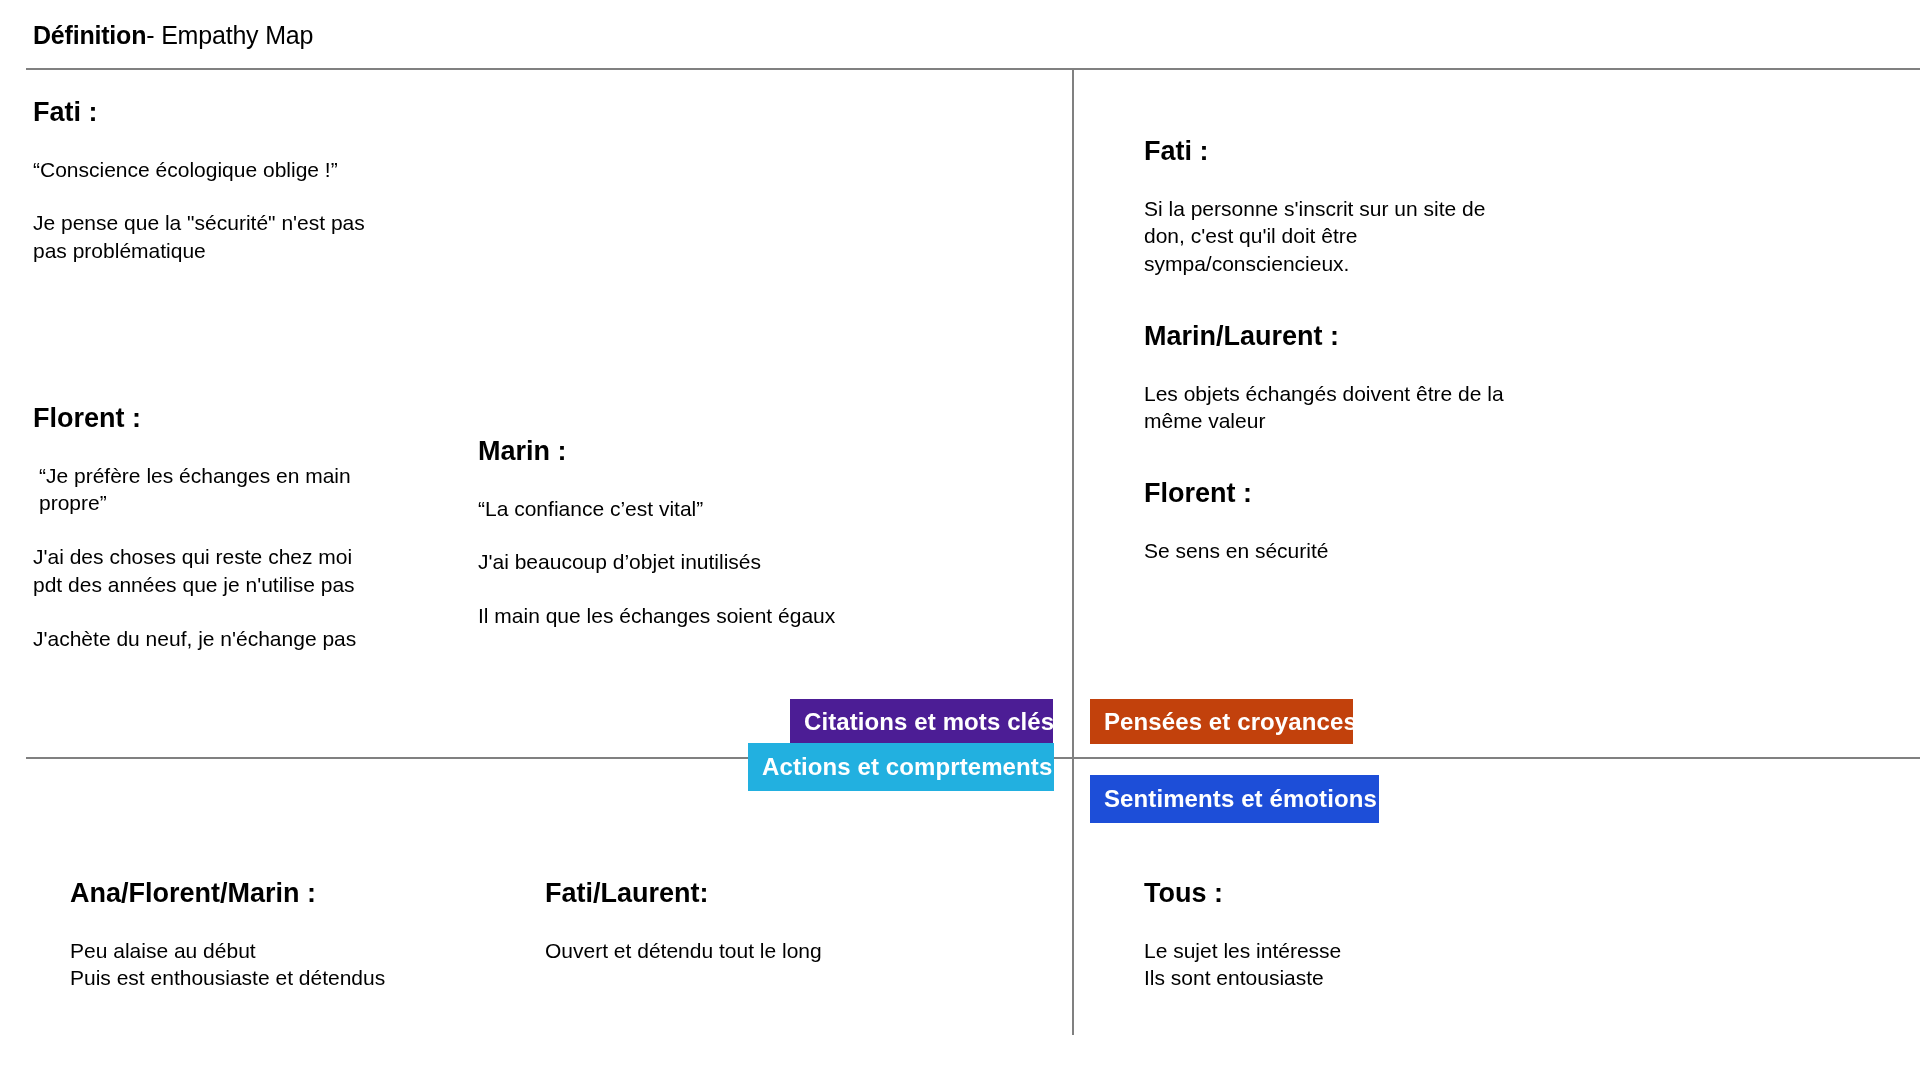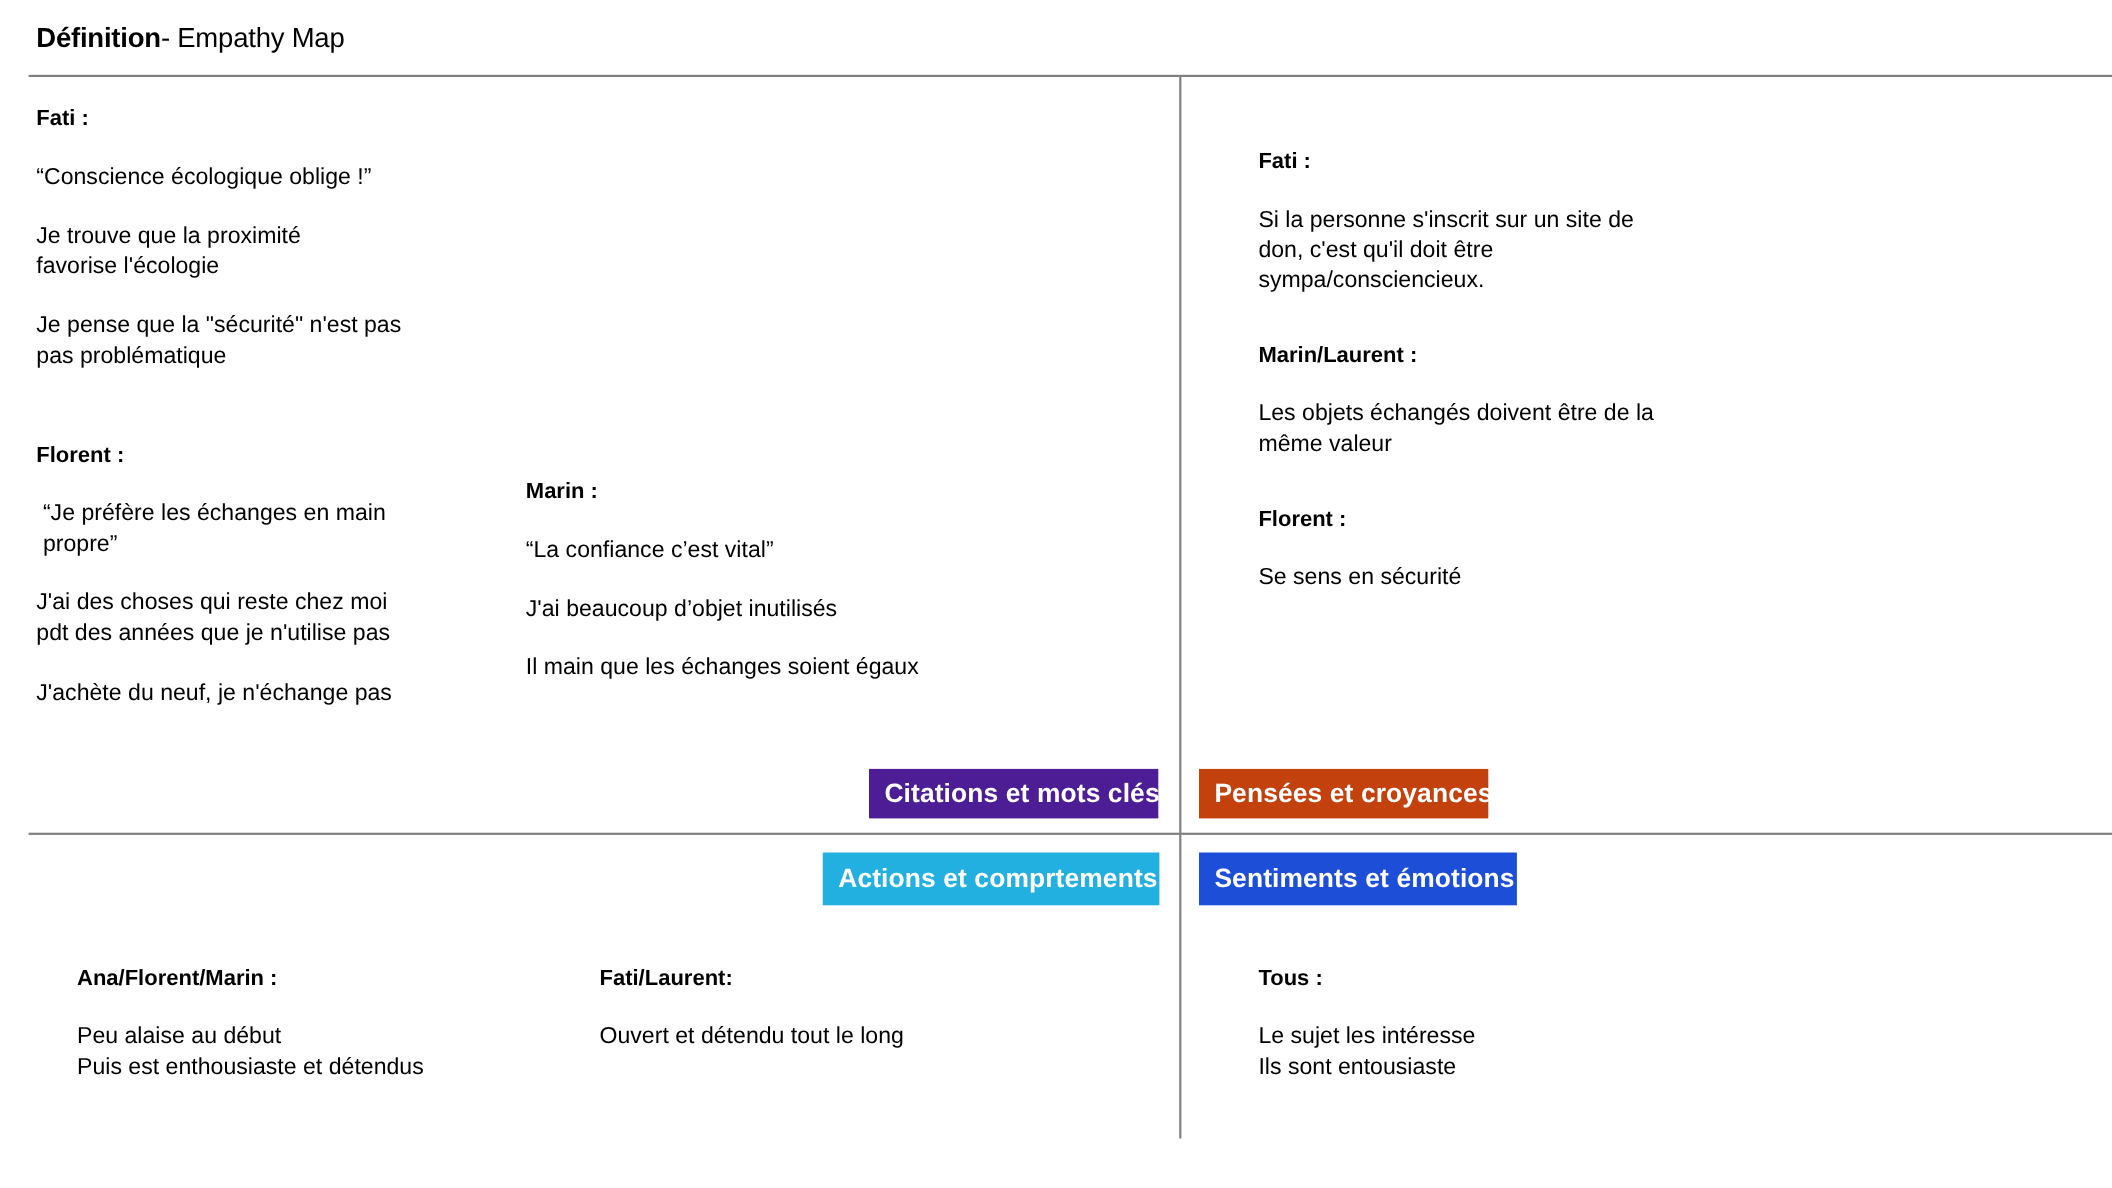--- a/index.html
+++ b/index.html
@@ -60,21 +60,21 @@
   .rule-top    { left: 26px;  top: 68px;  width: 1894px; }
   .rule-middle { left: 26px;  top: 757px; width: 1894px; }
   .rule-center { left: 1072px; top: 70px; height: 965px; }
 
   
   .block {
     position: absolute;
     box-sizing: border-box;
   }
   .person {
-    font-size: 20px;
+    font-size: 27px;
     font-weight: bold;
     line-height: 1.25;
     margin: 0 0 26px 0;
     white-space: pre;
   }
   .line {
     font-size: 21px;
     font-weight: normal;
     line-height: 1.32;
     margin: 0 0 26px 0;
@@ -105,41 +105,39 @@
     align-items: center;
     color: #ffffff;
     font-size: 24px;
     font-weight: bold;
     letter-spacing: 0.1px;
     padding: 0 14px;
     white-space: nowrap;
   }
   .tag-citations  { left: 790px;  top: 699px; width: 263px; height: 45px; }
   .tag-pensees    { left: 1090px; top: 699px; width: 263px; height: 45px; }
-  .tag-actions    { left: 748px;  top: 775px; width: 306px; height: 48px; }
+  .tag-actions    { left: 748px;  top: 743px; width: 306px; height: 48px; }
   .tag-sentiments { left: 1090px; top: 775px; width: 289px; height: 48px; }
 </style>
 </head>
 <body>
 
 <div id="board">
 
   <div class="header">
     <div class="header-title"><span class="strong">Définition</span><span class="light">- Empathy Map</span></div>
   </div>
 
   <div class="rule-h rule-top"></div>
   <div class="rule-h rule-middle"></div>
   <div class="rule-v rule-center"></div>
 
   <div class="block col-left-a">
     <p class="person">Fati :</p>
     <p class="line">“Conscience écologique oblige !”</p>
-    <p class="line">Je trouve que la proximité
-favorise l'écologie</p>
     <p class="line">Je pense que la "sécurité" n'est pas
 pas problématique</p>
   </div>
 
   <div class="block col-left-b">
     <p class="person">Florent :</p>
     <p class="line quote-indent">“Je préfère les échanges en main
   propre”</p>
     <p class="line">J'ai des choses qui reste chez moi
 pdt des années que je n'utilise pas</p>

